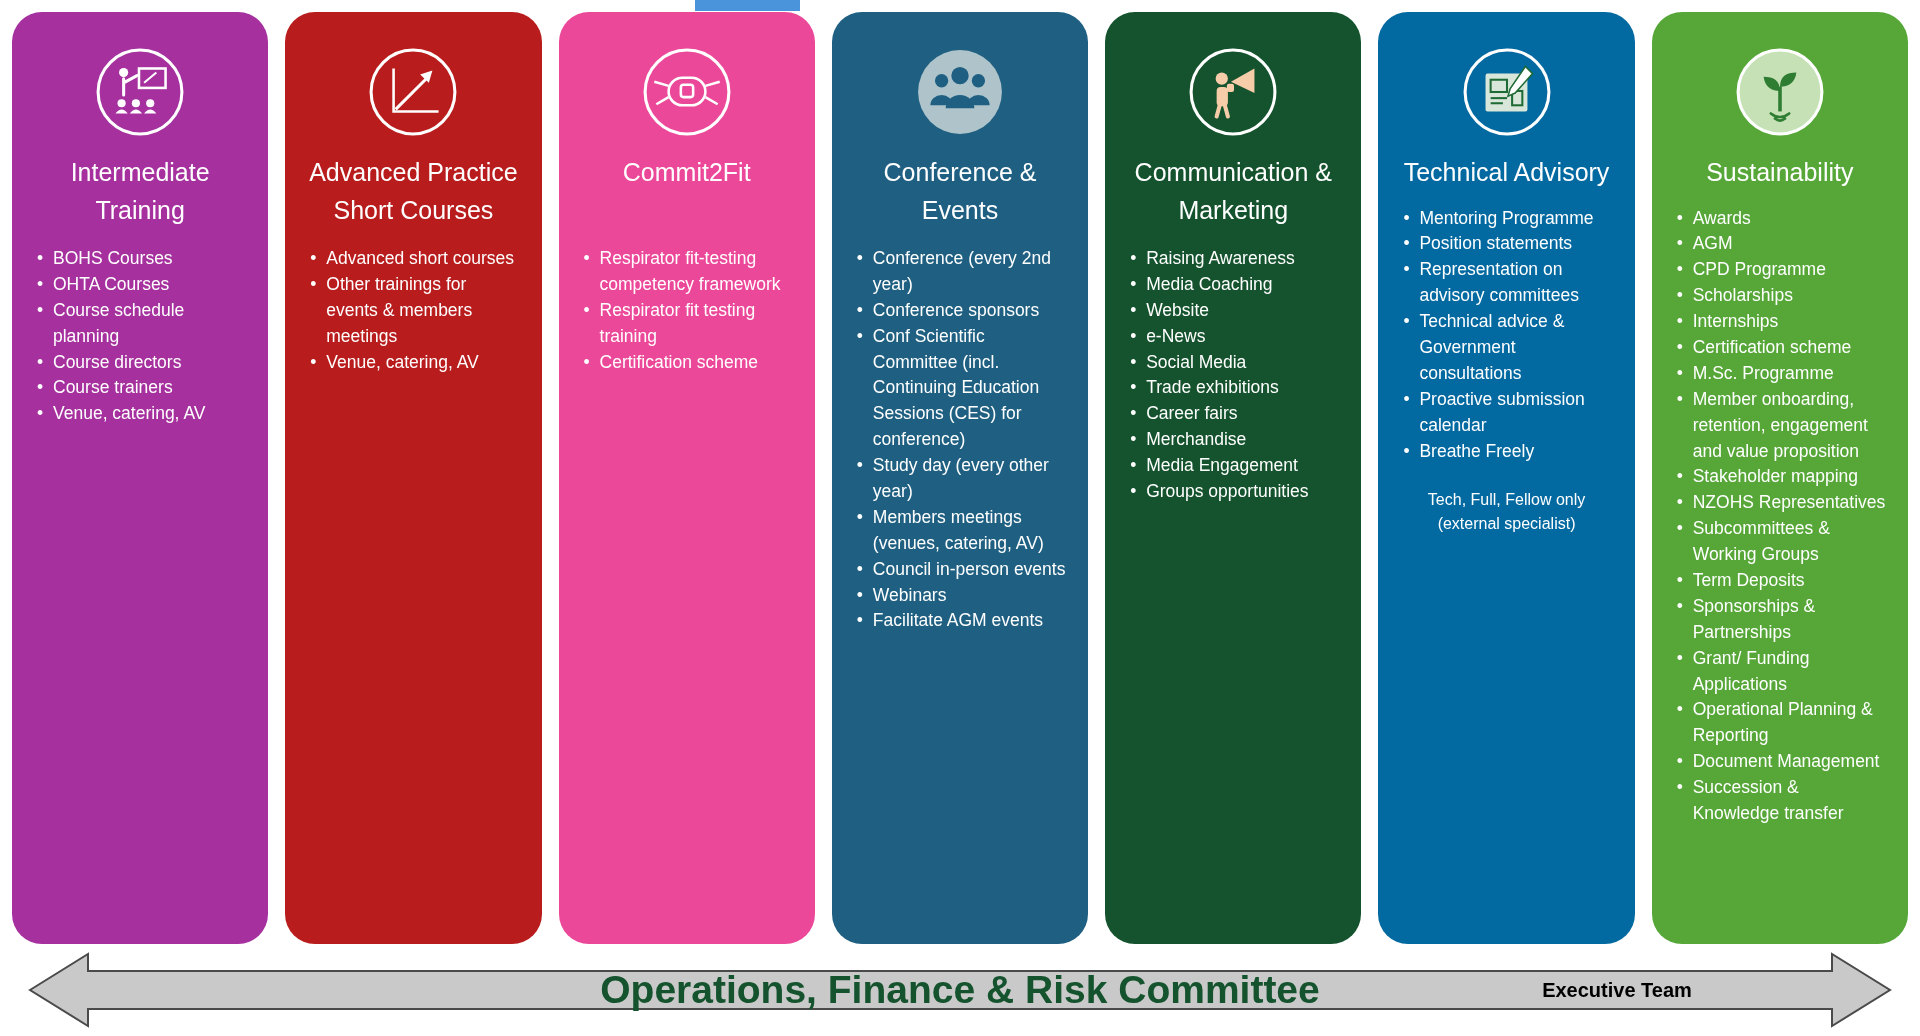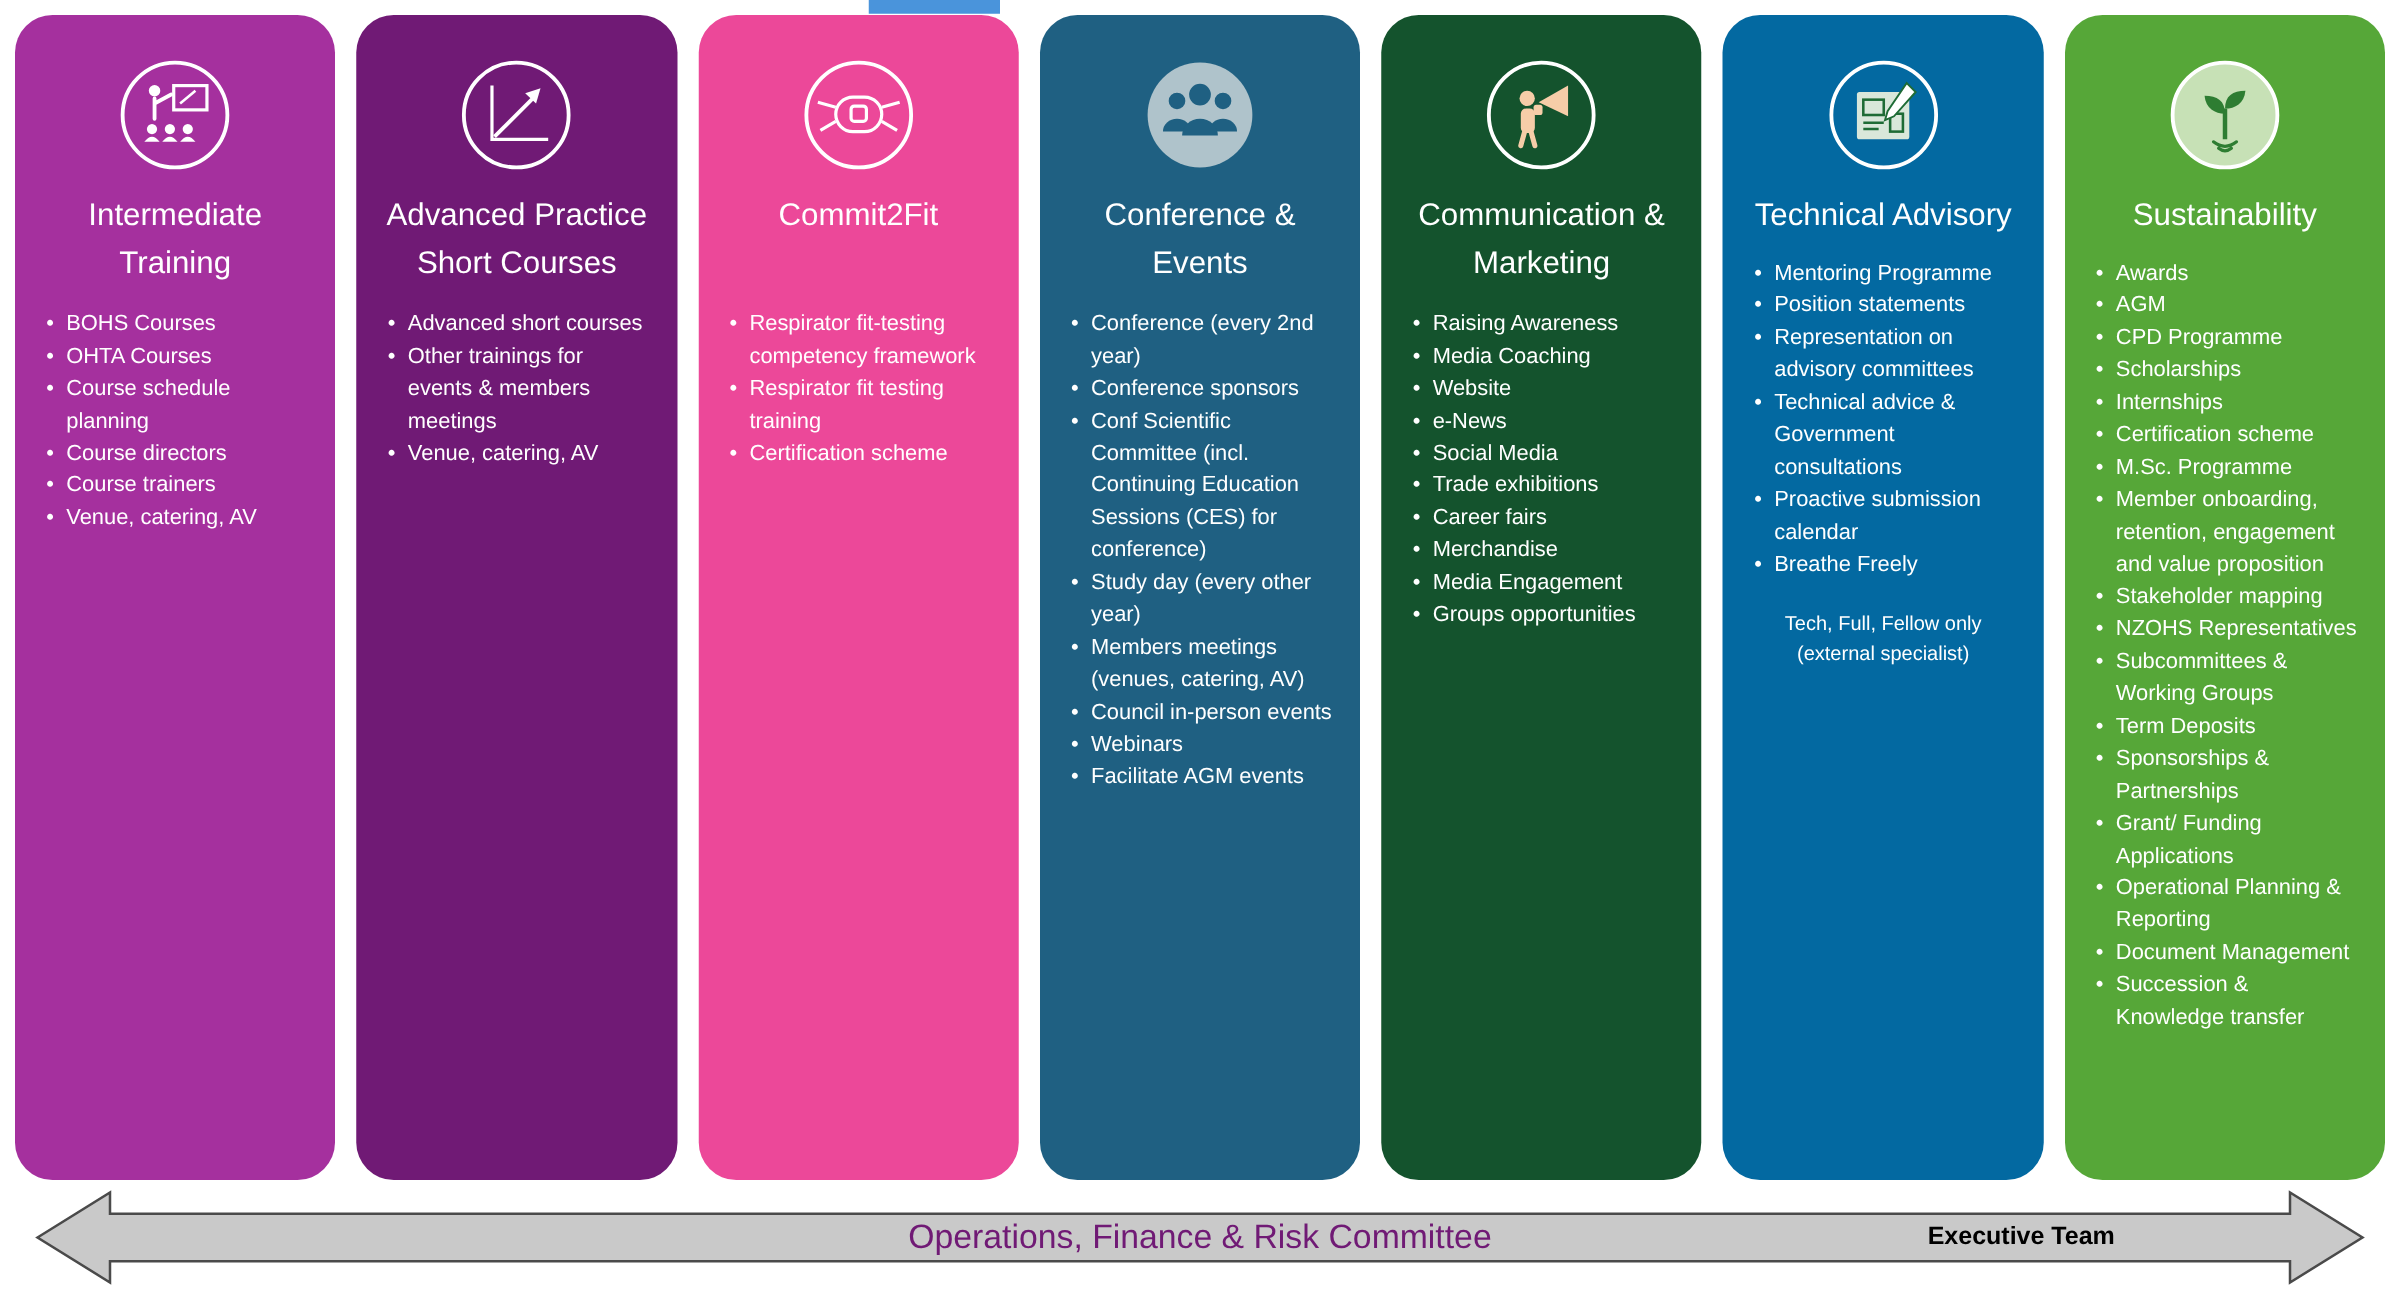--- a/index.html
+++ b/index.html
@@ -59,21 +59,21 @@
   }
 
   
   .bottom-bar{
     position:absolute; top:944px; left:0; width:1920px; height:92px;
   }
   .bottom-bar svg{ position:absolute; top:0; left:0; }
   .bar-label{
     position:absolute; top:50%; left:50%;
     transform:translate(-50%,-50%);
-    font-size:27px; color:#701a75; font-weight:400;
+    font-size:39px; color:#14532d; font-weight:700;
     white-space:nowrap;
   }
   .bar-right{
     position:absolute; top:50%; left:1617px;
     transform:translate(-50%,-50%);
     font-size:20px; font-weight:700; color:#000000;
     white-space:nowrap;
     text-align:right;
   }
 </style>
@@ -106,21 +106,21 @@
       <ul class="items">
           <li>BOHS Courses</li>
           <li>OHTA Courses</li>
           <li>Course schedule planning</li>
           <li>Course directors</li>
           <li>Course trainers</li>
           <li>Venue, catering, AV</li>
         </ul>
     </section>
 
-    <section class="column tall-title" style="background: #701a75;">
+    <section class="column tall-title" style="background: #b91c1c;">
       <div class="icon-wrap">
         <svg viewBox="0 0 90 90">
           <circle cx="45" cy="45" r="41" fill="none" stroke="#fff" stroke-width="3"></circle>
           <path d="M26 22 L26 64 L70 64" stroke="#fff" stroke-width="2.5" fill="none"></path>
           <line x1="28" y1="62" x2="58" y2="32" stroke="#fff" stroke-width="3"></line>
           <polygon points="64,24 60.5,36 52,28" fill="#fff"></polygon>
         </svg>
       </div>
       <h2 class="col-title">Advanced Practice Short Courses</h2>
       <ul class="items">

